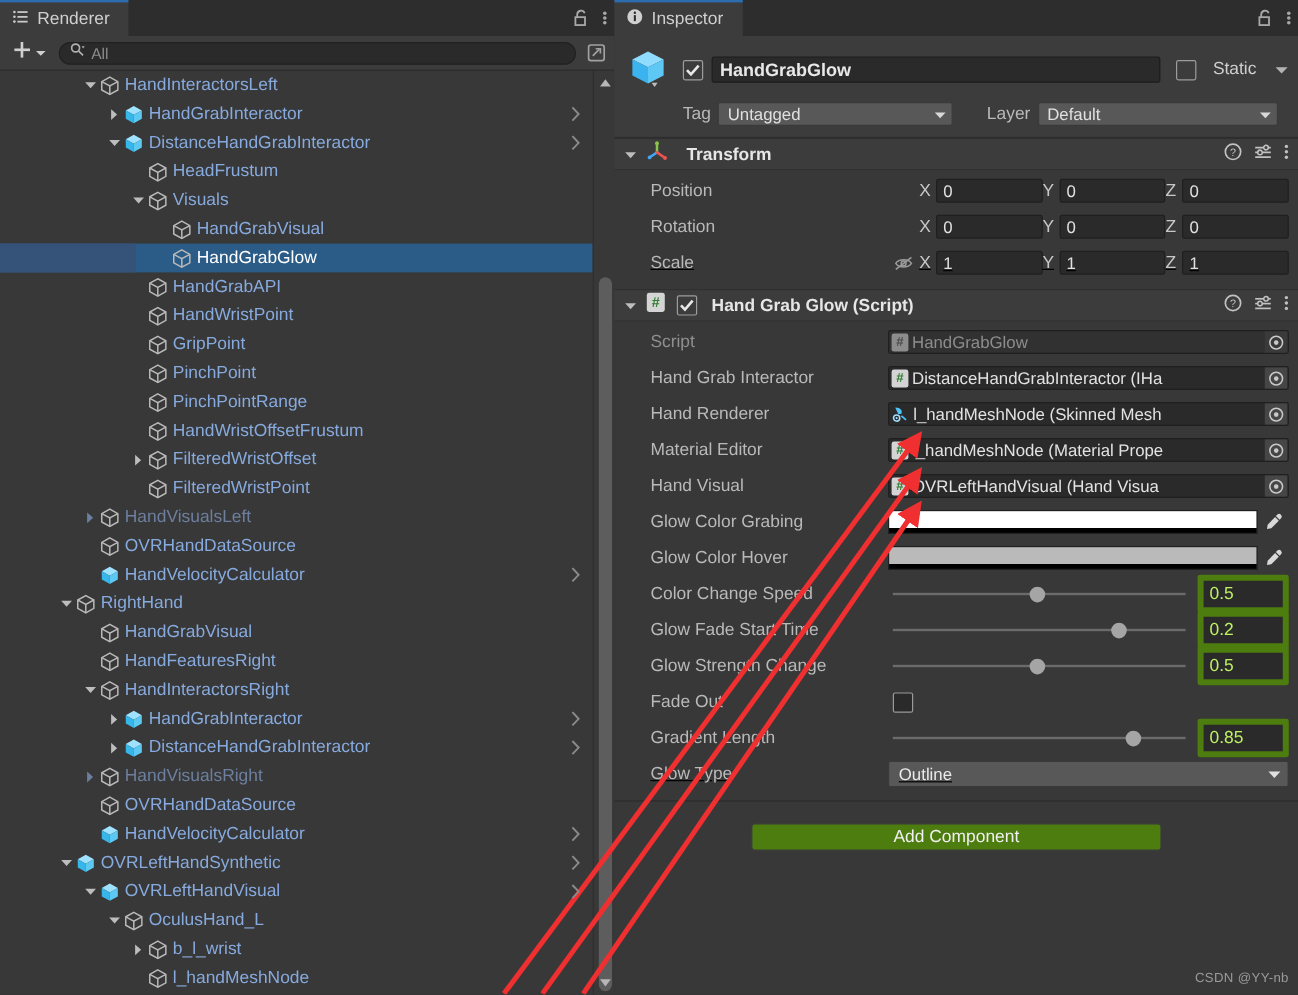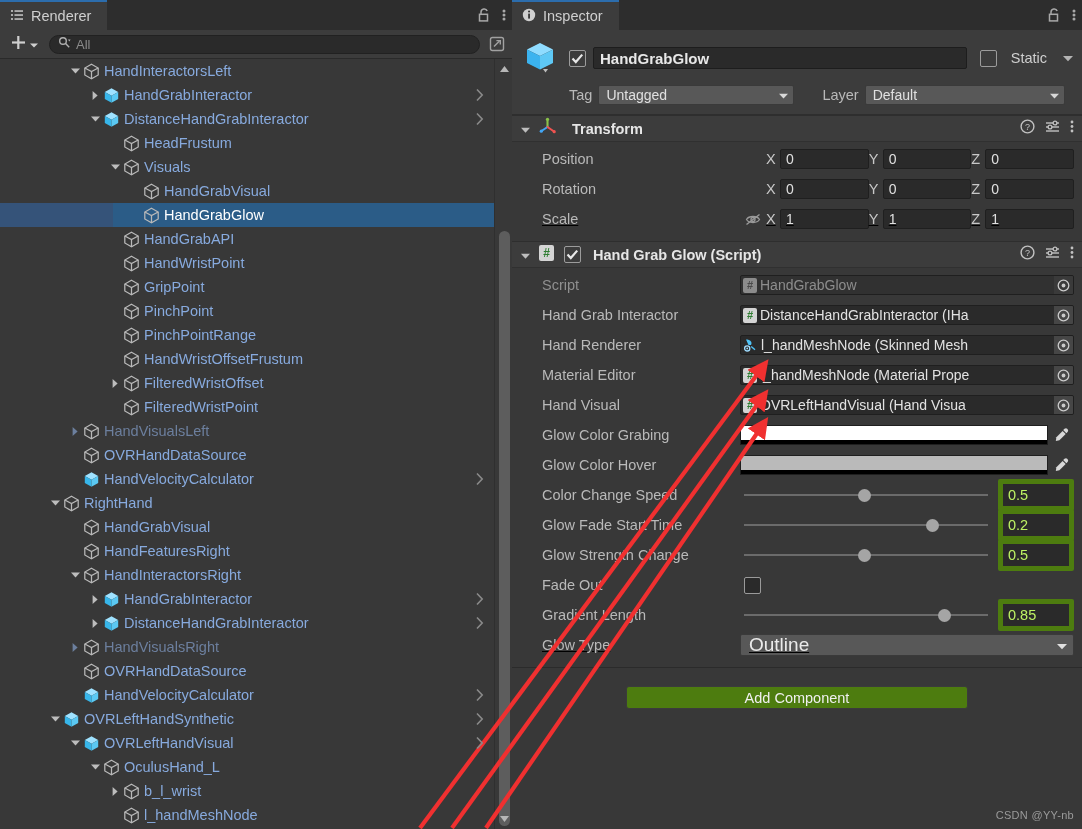--- a/index.html
+++ b/index.html
@@ -198,21 +198,21 @@
     border: 5px solid #4d7c0f; border-radius: 2px; color: #bef264;
     font-size: 14.5px; display: flex; align-items: center; padding: 0 5px;
   }
   .togglebox {
     width: 17px; height: 17px; background: #2a2a2a; border: 1px solid #9a9a9a;
     border-radius: 2px; margin-left: 4px;
   }
   .enumfield {
     flex: 1; height: 22px; background: #585858; border: 1px solid #3a3a3a; border-radius: 2px;
     display: flex; align-items: center; justify-content: space-between; padding: 0 5px 0 8px;
-    color: #eaeaea; font-size: 19px;
+    color: #eaeaea; font-size: 14px;
   }
 
   .addcomp-area {
     border-top: 1px solid #2b2b2b; background: #383838; padding: 18px 0 0 0;
     display: flex; justify-content: center;
   }
   .addcomp-btn {
     width: 342px; height: 23px; background: #4d7c0f; border: 1px solid #3b3b3b;
     border-radius: 3px; color: #f0f0f0; font-size: 14.5px;
     display: flex; align-items: center; justify-content: center;

